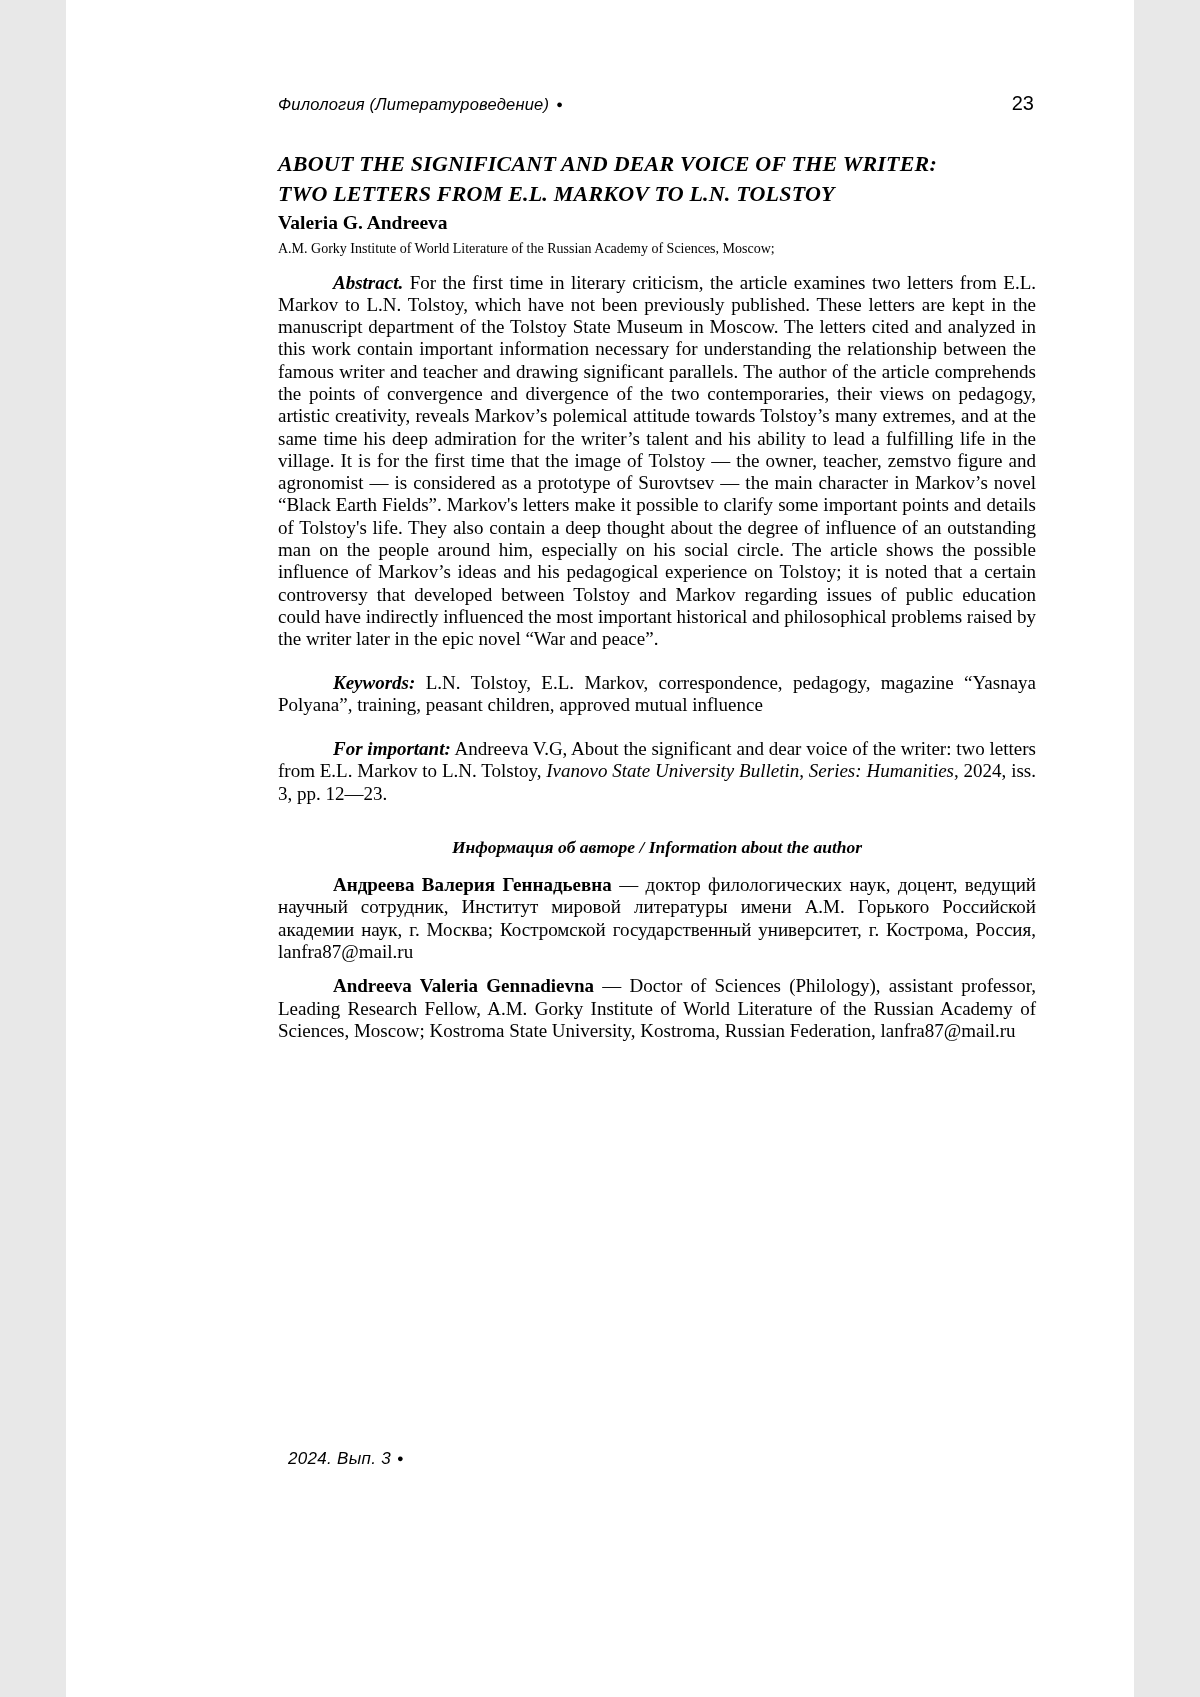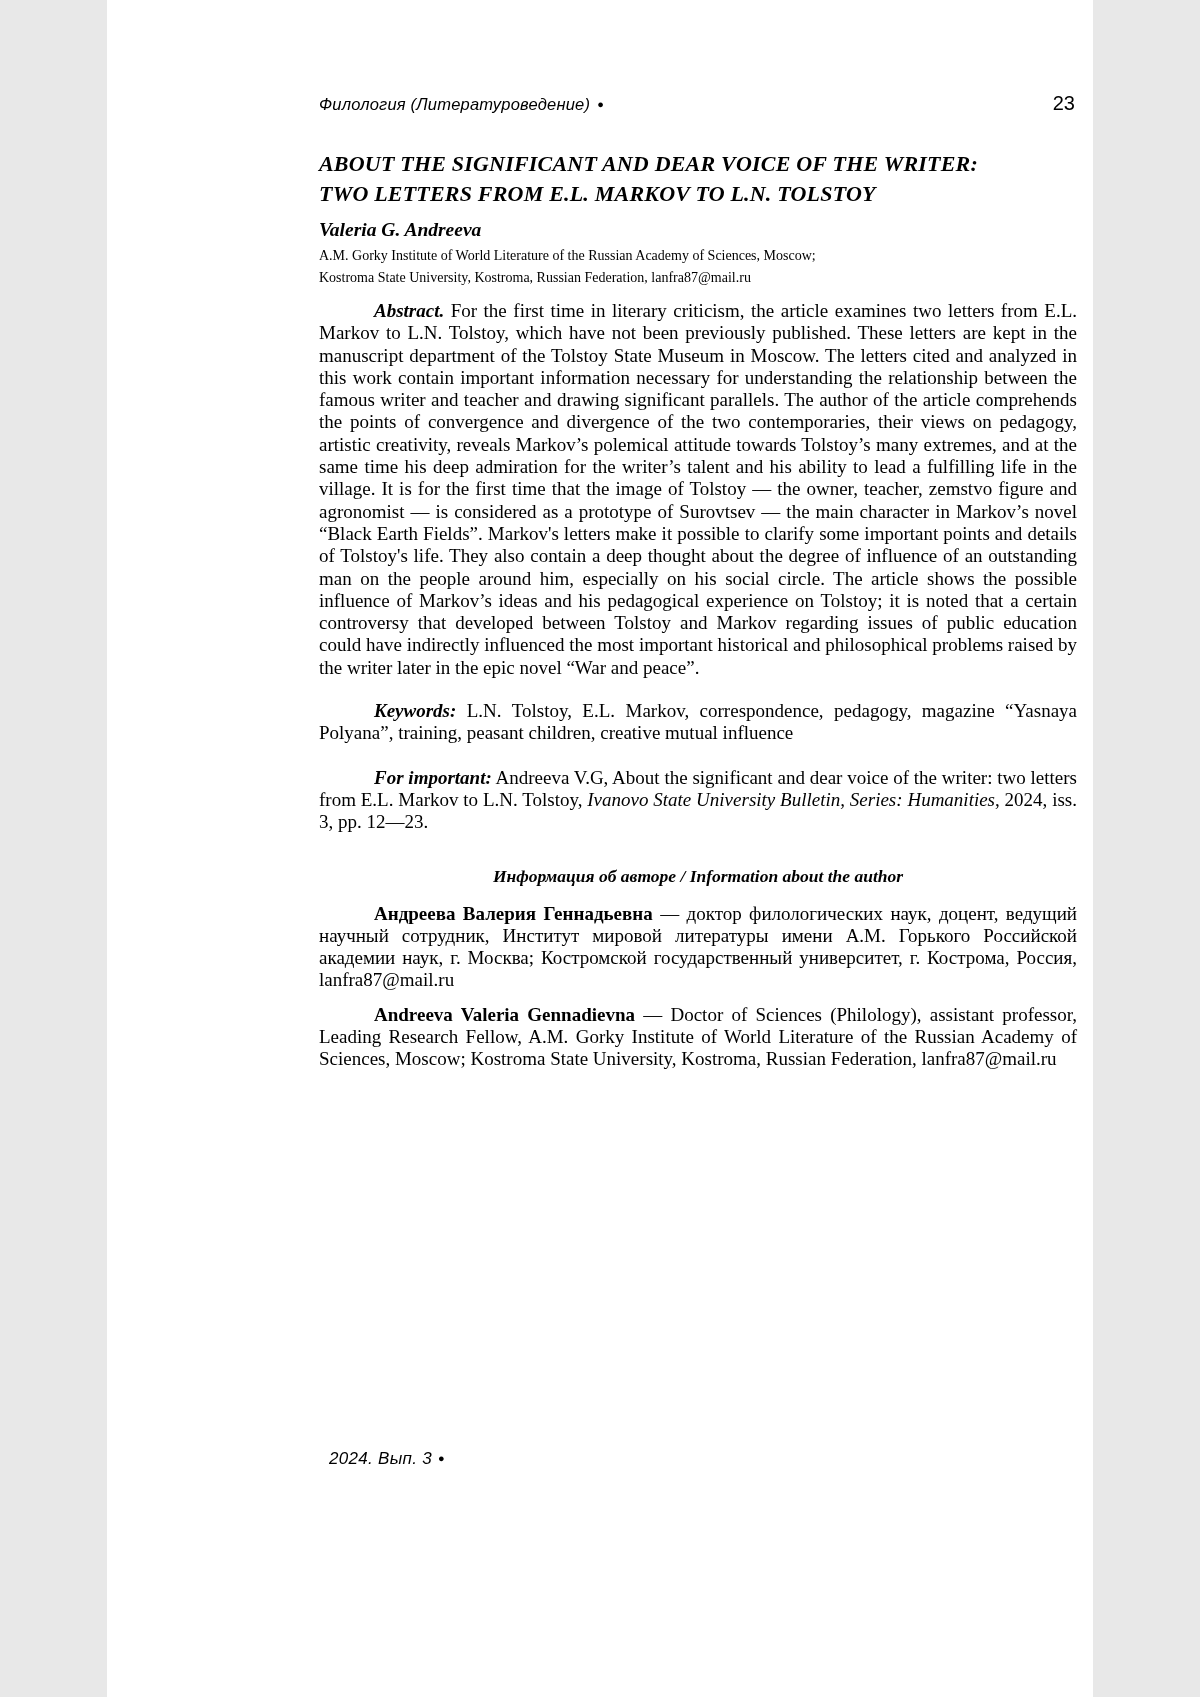--- a/index.html
+++ b/index.html
@@ -1,19 +1,19 @@
 <!DOCTYPE html>
 <html lang="en"><head>
 <meta charset="utf-8">
 <style>
   * { box-sizing: border-box; }
   html, body { margin: 0; padding: 0; background: #e8e8e8; }
   .page {
     position: relative;
-    width: 986px;
+    width: 1068px;
     height: 1697px;
     margin: 0 auto;
     background: #ffffff;
     color: #000000;
     font-family: "Liberation Serif", serif;
     overflow: hidden;
   }
   .content {
     position: absolute;
     left: 212px;
@@ -40,24 +40,23 @@
   }
   .title {
     margin: 34px 0 0 0;
     font-size: 22px;
     font-weight: bold;
     line-height: 30px;
     letter-spacing: 0.2px;
   }
   .title-line { display: block; font-style: italic; }
   .author {
-    margin-top: 10px;
+    margin-top: 3px;
     font-size: 19.5px;
     font-weight: bold;
-    font-style: italic;
   }
   .affiliation {
     margin-top: 4px;
     font-size: 14px;
     line-height: 21.5px;
   }
   .para {
     margin: 0;
     font-size: 19px;
     line-height: 22.3px;
@@ -105,31 +104,30 @@
 
     <h1 class="title">
       <span class="title-line">ABOUT THE SIGNIFICANT AND DEAR VOICE OF THE WRITER:</span>
       <span class="title-line">TWO LETTERS FROM E.L. MARKOV TO L.N. TOLSTOY</span>
     </h1>
 
     <div class="author">Valeria G. Andreeva</div>
 
     <div class="affiliation">
       <span>A.M. Gorky Institute of World Literature of the Russian Academy of Sciences, Moscow;</span><br>
-      <span>Kostroma State University, Kostroma, Russian Federation, lanfra87@mail.ru</span>
     </div>
 
     <p class="para abstract-para">
       <span class="label-bi">Abstract.</span>
       <span>For the first time in literary criticism, the article examines two letters from E.L. Markov to L.N. Tolstoy, which have not been previously published. These letters are kept in the manuscript department of the Tolstoy State Museum in Moscow. The letters cited and analyzed in this work contain important information necessary for understanding the relationship between the famous writer and teacher and drawing significant parallels. The author of the article comprehends the points of convergence and divergence of the two contemporaries, their views on pedagogy, artistic creativity, reveals Markov’s polemical attitude towards Tolstoy’s many extremes, and at the same time his deep admiration for the writer’s talent and his ability to lead a fulfilling life in the village. It is for the first time that the image of Tolstoy — the owner, teacher, zemstvo figure and agronomist — is considered as a prototype of Surovtsev — the main character in Markov’s novel “Black Earth Fields”. Markov's letters make it possible to clarify some important points and details of Tolstoy's life. They also contain a deep thought about the degree of influence of an outstanding man on the people around him, especially on his social circle. The article shows the possible influence of Markov’s ideas and his pedagogical experience on Tolstoy; it is noted that a certain controversy that developed between Tolstoy and Markov regarding issues of public education could have indirectly influenced the most important historical and philosophical problems raised by the writer later in the epic novel “War and peace”.</span>
     </p>
 
     <p class="para keywords-para">
       <span class="label-bi">Keywords:</span>
-      <span>L.N. Tolstoy, E.L. Markov, correspondence, pedagogy, magazine “Yasnaya Polyana”, training, peasant children, creative mutual influence</span>
+      <span>L.N. Tolstoy, E.L. Markov, correspondence, pedagogy, magazine “Yasnaya Polyana”, training, peasant children, approved mutual influence</span>
     </p>
 
     <p class="para citation-para">
       <span class="label-bi">For important:</span>
       <span>Andreeva V.G, About the significant and dear voice of the writer: two letters from E.L. Markov to L.N. Tolstoy, </span><span class="it">Ivanovo State University Bulletin, Series: Humanities</span><span>, 2024, iss. 3, pp. 12—23.</span>
     </p>
 
 
     <div class="info-heading">Информация об авторе / Information about the author</div>
 

